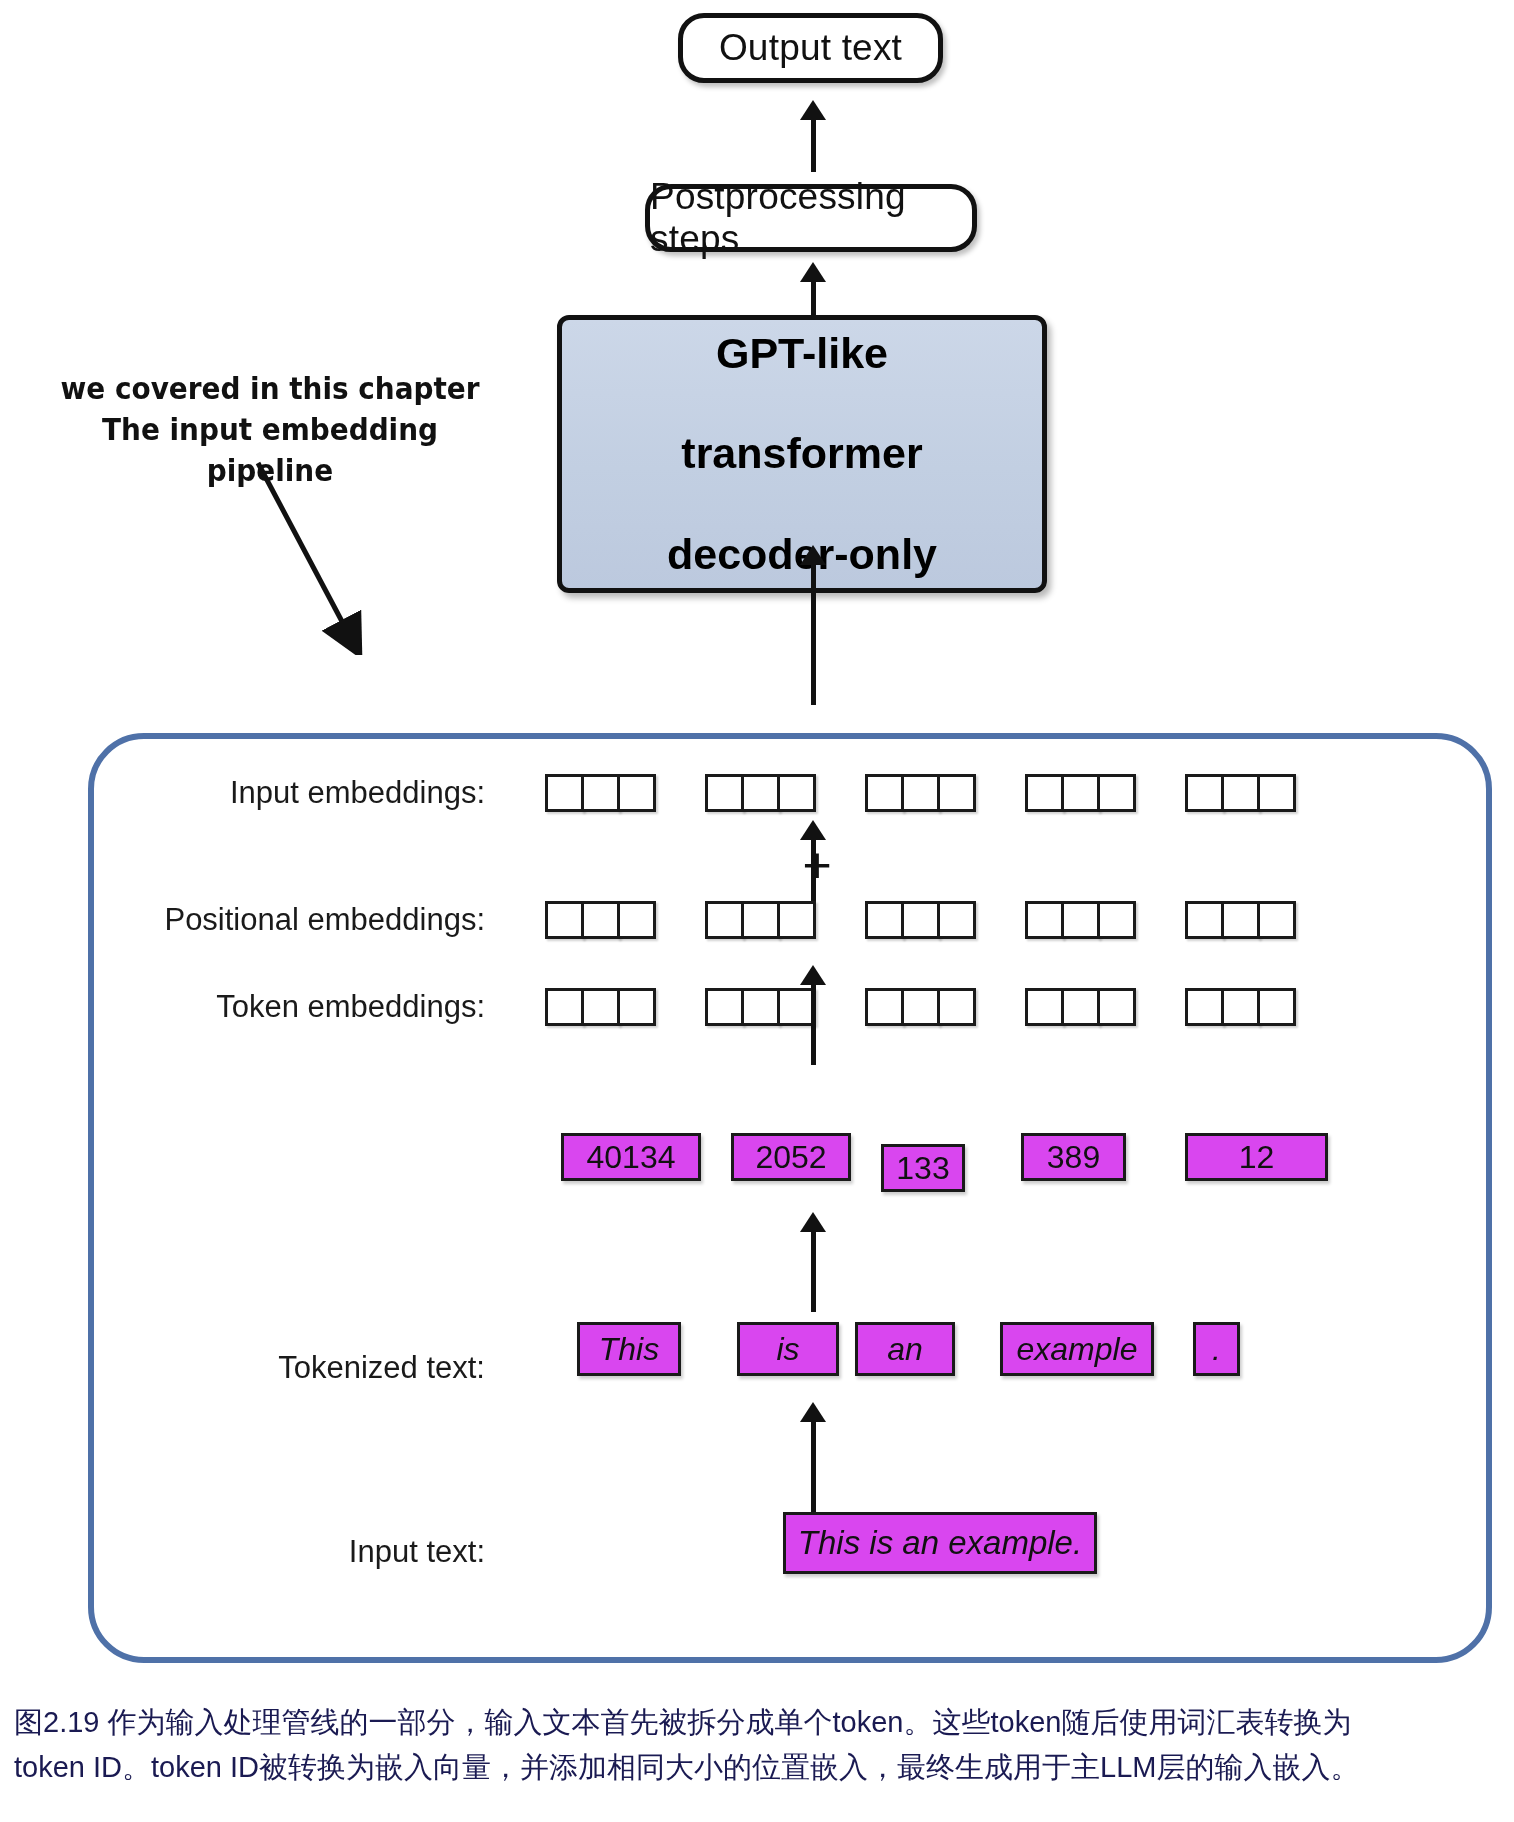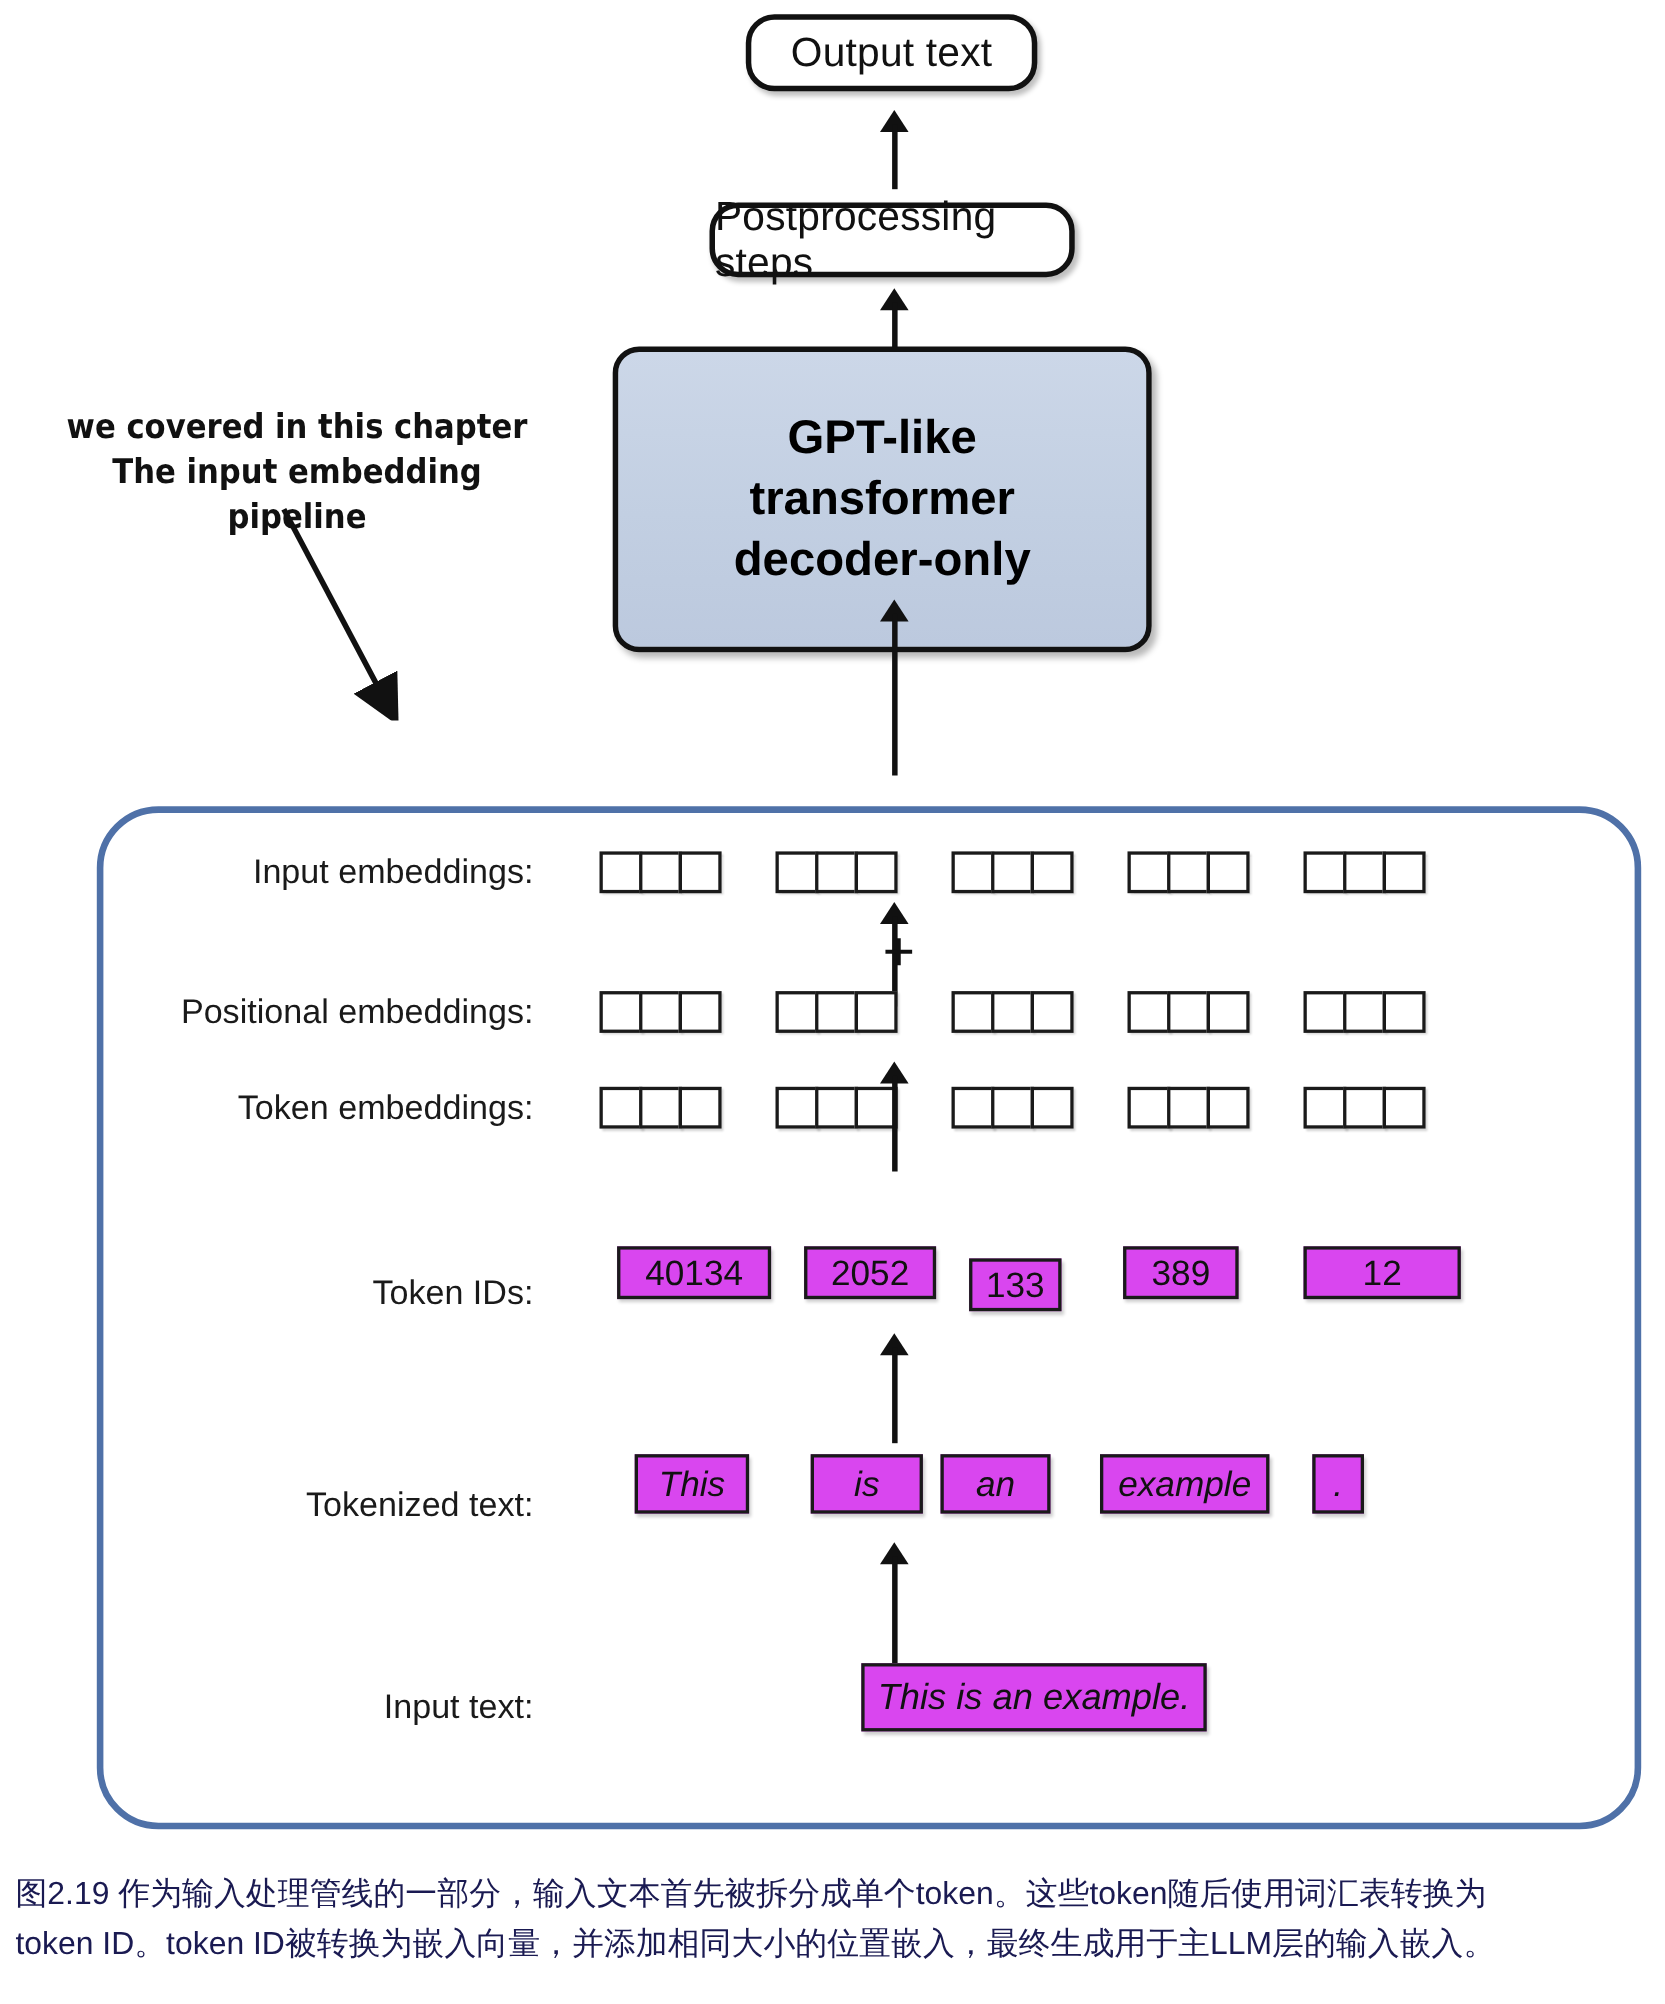--- a/index.html
+++ b/index.html
@@ -34,32 +34,33 @@
     box-shadow: 3px 4px 5px rgba(0,0,0,.25);
   }
   #output-text-box { left: 678px; top: 13px; width: 265px; height: 70px; }
   #postprocessing-box { left: 645px; top: 184px; width: 332px; height: 68px; }
 
   #gpt-box {
     position: absolute;
     left: 557px; top: 315px; width: 490px; height: 278px;
     box-sizing: border-box;
     border: 5px solid #111111;
-    border-radius: 24px;
+    border-radius: 12px;
     background: linear-gradient(180deg, #ccd7e8 0%, #c2cfe2 55%, #bcc9de 100%);
     display: flex;
     flex-direction: column;
     align-items: center;
     justify-content: center;
     font-weight: bold;
     font-size: 43px;
     line-height: 1.28;
     color: #000000;
     box-shadow: 4px 5px 6px rgba(0,0,0,.28);
     text-align: center;
+    gap: 45px;
   }
 
   
   #pipeline-container {
     position: absolute;
     left: 88px; top: 733px; width: 1404px; height: 930px;
     box-sizing: border-box;
     border: 6px solid #4f71a8;
     border-radius: 56px;
     background: transparent;
@@ -335,23 +336,20 @@
 
   <div class="varrow" style="left:800px; top:1105px; height:0;"></div>
   <div class="varrow" style="left:800px; top:1090px; height:0;"></div>
 
   <div class="varrow" style="left:800px; top:965px; height:65px;">
     <div class="head"></div>
       <div class="shaft"></div>
   </div>
   <div class="vline" style="left:811px; top:1030px; height:35px;"></div>
 
-  <div class="label-holder" style="top:1155px;">
-    <span class="row-label">Token IDs:</span>
-  </div>
   <div class="vbox" style="left:561px; top:1133px; width:140px; height:48px;">
     <span>40134</span>
   </div>
   <div class="vbox" style="left:731px; top:1133px; width:120px; height:48px;">
     <span>2052</span>
   </div>
   <div class="vbox" style="left:881px; top:1144px; width:84px; height:48px;">
     <span>133</span>
   </div>
   <div class="vbox" style="left:1021px; top:1133px; width:105px; height:48px;">

